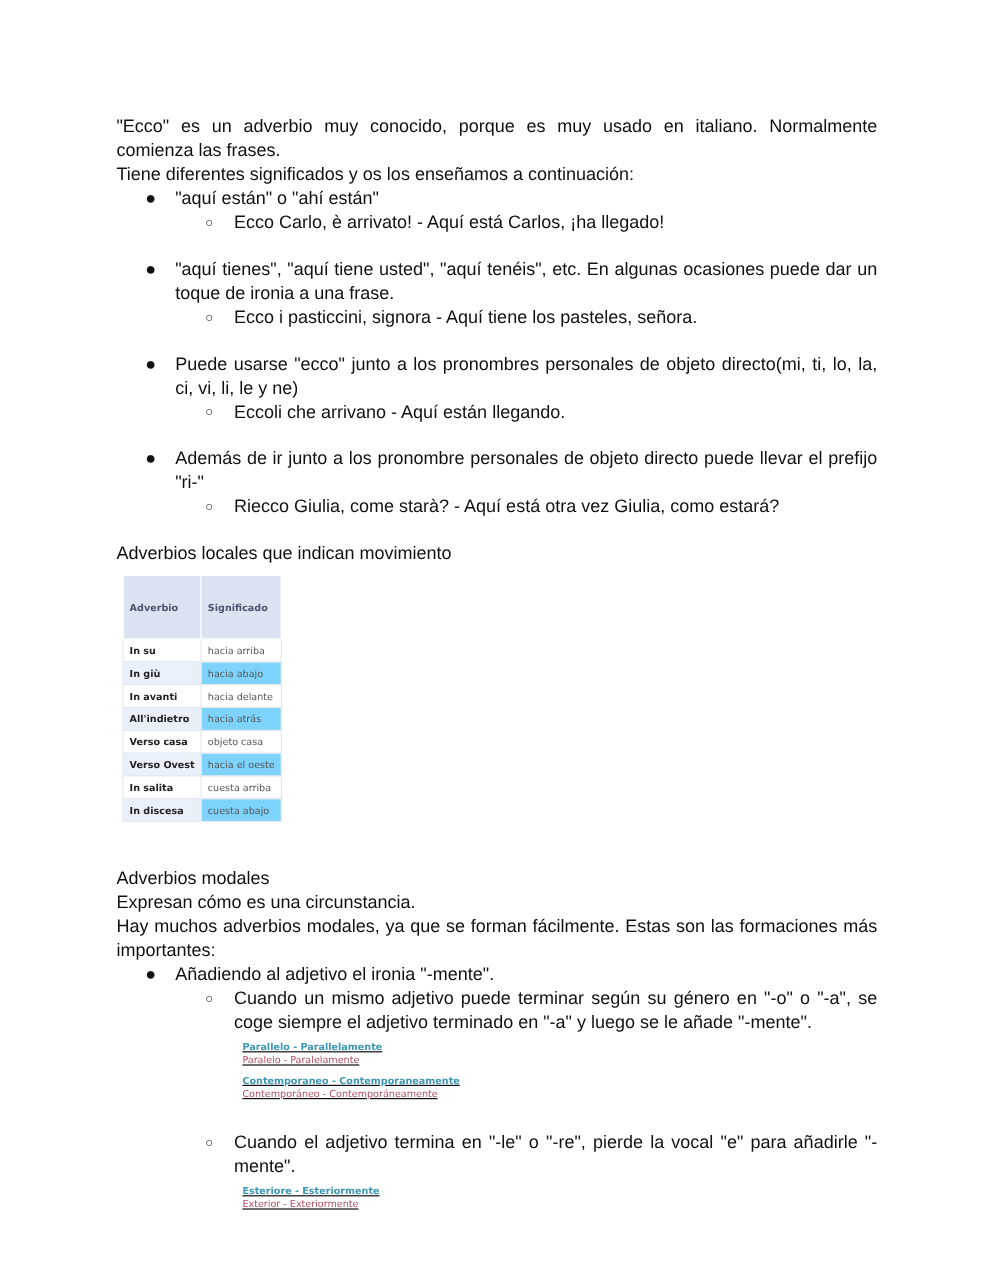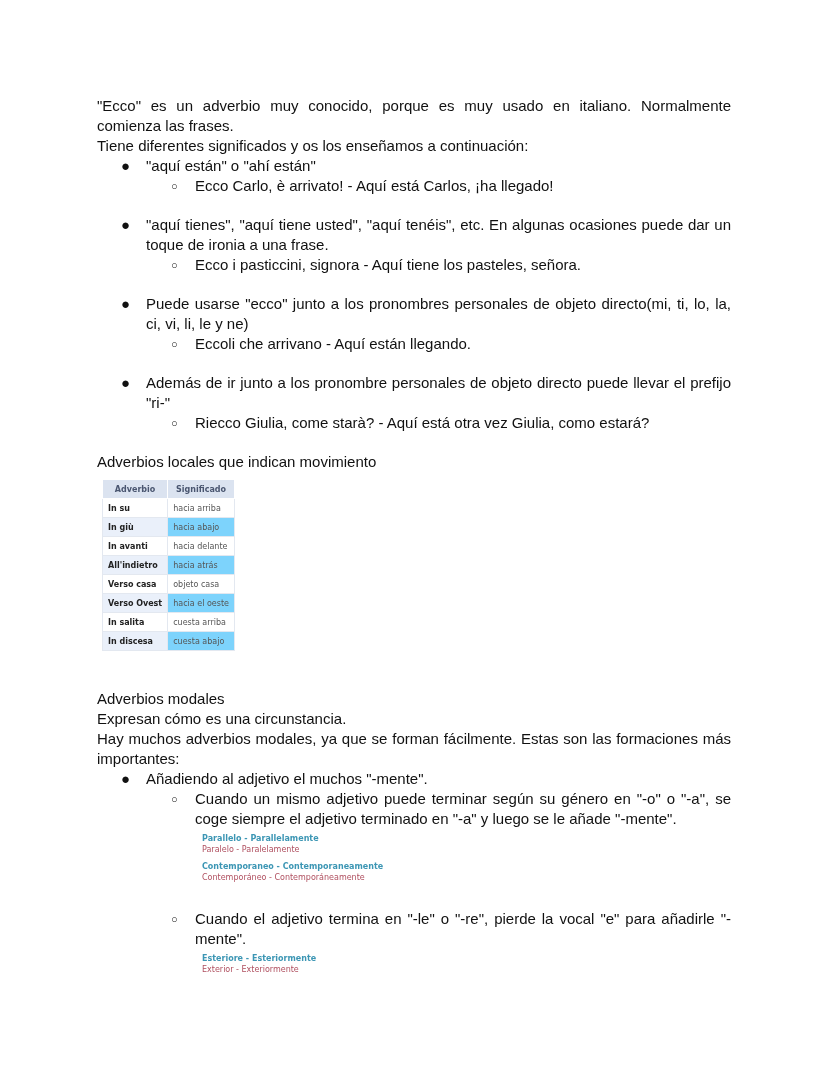--- a/index.html
+++ b/index.html
@@ -16,34 +16,34 @@
     .li2 { position: relative; padding-left: 49px; font-size: 15px; line-height: 20px; text-align: justify; }
     .li2 > .bullet { position: absolute; left: 25px; top: 0; font-size: 11px; }
     .gap { height: 19px; }
     .heading-u { }
 
     table.adv {
       border-collapse: collapse; margin-top: 7px; margin-left: 5px;
       font-family: "DejaVu Sans", sans-serif; font-size: 8px;
     }
     table.adv th {
-      background: #dbe3f0; color: #4a5670; font-weight: bold; padding: 4px 5px; text-align: center;
+      background: #dbe3f0; color: #4a5670; font-weight: bold; padding: 21px 5px; text-align: left;
       border: 1px solid #ffffff; height: 10px;
     }
     table.adv td { padding: 3px 5px; height: 12px; border: 1px solid #e3e8f0; }
     table.adv td.a { font-weight: bold; color: #222222; }
     table.adv td.s { color: #555555; }
     table.adv tr.even td.a { background: #eaf0fa; margin-left: 39px; }
     table.adv tr.even td.s { background: #7dd3fc; }
     table.adv tr.odd td { background: #ffffff; }
 
     .examples { margin-left: 56px; margin-top: 4px; font-family: "DejaVu Sans", sans-serif; font-size: 8px; line-height: 11px; }
     .ex-it { color: #3c96b4; font-weight: bold; }
     .ex-es { color: #b05060; }
-    .ex-block { margin-bottom: 6px; }
+    .ex-block { margin-bottom: 6px; text-decoration: underline; }
   </style>
 </head>
 <body>
 
 <div class="page">
   <p class="p">"Ecco" es un adverbio muy conocido, porque es muy usado en italiano. Normalmente comienza las frases.</p>
   <p class="p">Tiene diferentes significados y os los enseñamos a continuación:</p>
 
   <ul class="ul1">
     <li class="li1">
@@ -138,21 +138,21 @@
   </table>
 
   <div style="height:38px"></div>
   <p class="p heading-u">Adverbios modales</p>
   <p class="p">Expresan cómo es una circunstancia.</p>
   <p class="p">Hay muchos adverbios modales, ya que se forman fácilmente. Estas son las formaciones más importantes:</p>
 
   <ul class="ul1">
     <li class="li1">
       <span class="bullet">●</span>
-      <span>Añadiendo al adjetivo el muchos "-mente".</span>
+      <span>Añadiendo al adjetivo el ironia "-mente".</span>
       <ul class="ul2">
         <li class="li2">
           <span class="bullet">○</span>
           <span>Cuando un mismo adjetivo puede terminar según su género en "-o" o "-a", se coge siempre el adjetivo terminado en "-a" y luego se le añade "-mente".</span>
         </li>
       </ul>
       <div class="examples">
         <div class="ex-block">
           <div class="ex-it">Parallelo - Parallelamente</div>
           <div class="ex-es">Paralelo - Paralelamente</div>

